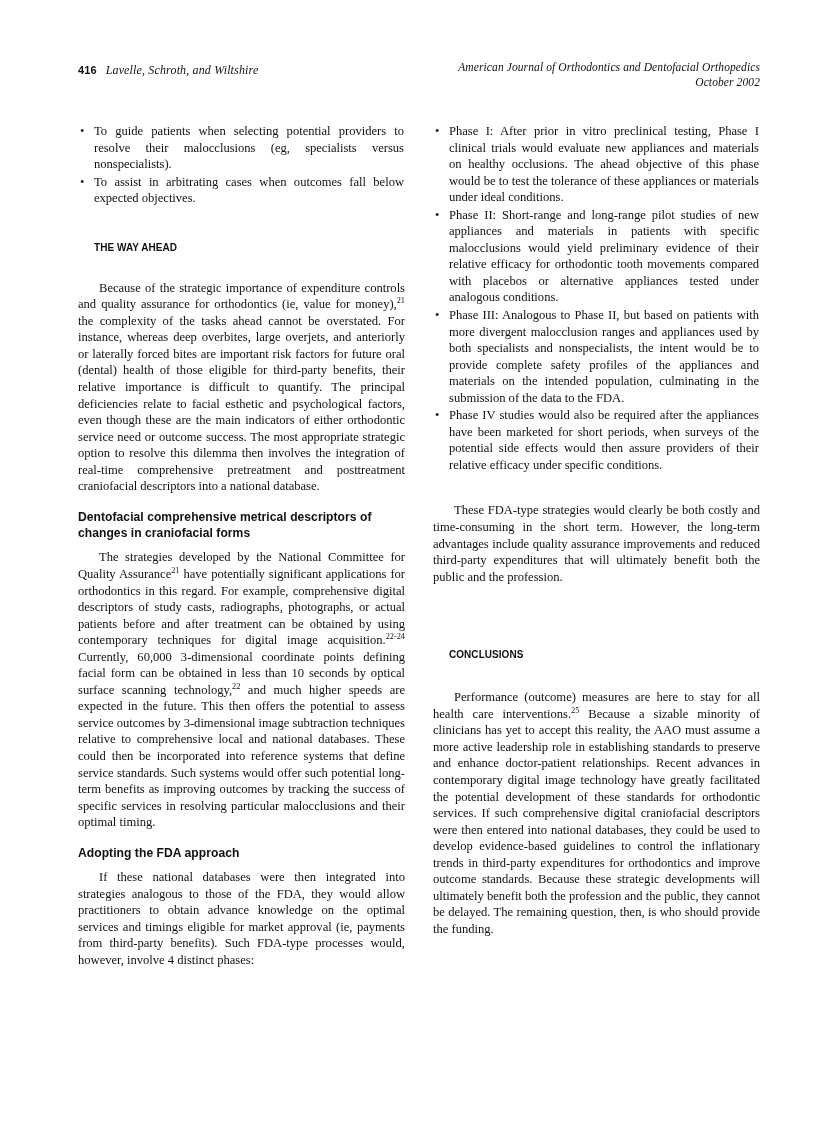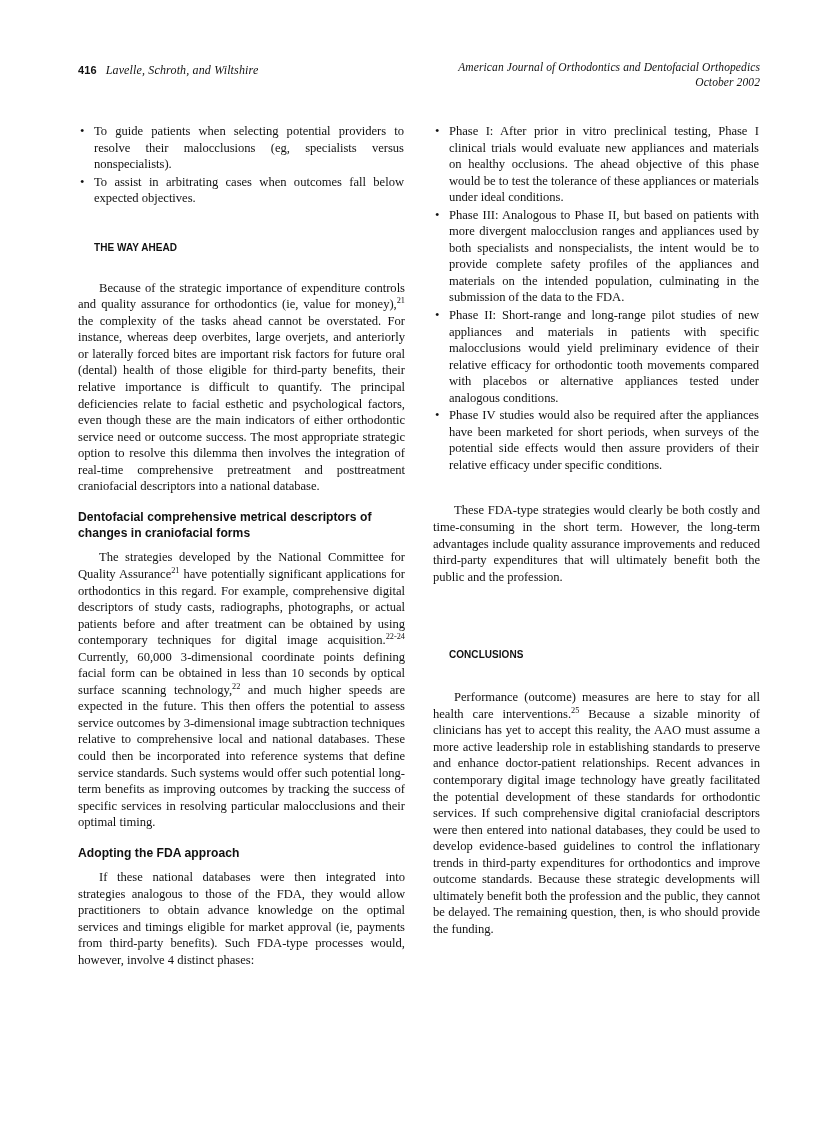--- a/index.html
+++ b/index.html
@@ -178,22 +178,22 @@
 
       <div class="sp-8"></div>
 
       <p class="indent">If these national databases were then integrated into strategies analogous to those of the FDA, they would allow practitioners to obtain advance knowledge on the optimal services and timings eligible for market approval (ie, payments from third-party benefits). Such FDA-type processes would, however, involve 4 distinct phases:</p>
     </div>
 
     <div class="col">
 
       <ul class="bullets">
         <li>Phase I: After prior in vitro preclinical testing, Phase I clinical trials would evaluate new appliances and materials on healthy occlusions. The ahead objective of this phase would be to test the tolerance of these appliances or materials under ideal conditions.</li>
+        <li>Phase II: Short-range and long-range pilot studies of new appliances and materials in patients with specific malocclusions would yield preliminary evidence of their relative efficacy for orthodontic tooth movements compared with placebos or alternative appliances tested under analogous conditions.</li>
         <li>Phase III: Analogous to Phase II, but based on patients with more divergent malocclusion ranges and appliances used by both specialists and nonspecialists, the intent would be to provide complete safety profiles of the appliances and materials on the intended population, culminating in the submission of the data to the FDA.</li>
-        <li>Phase II: Short-range and long-range pilot studies of new appliances and materials in patients with specific malocclusions would yield preliminary evidence of their relative efficacy for orthodontic tooth movements compared with placebos or alternative appliances tested under analogous conditions.</li>
         <li>Phase IV studies would also be required after the appliances have been marketed for short periods, when surveys of the potential side effects would then assure providers of their relative efficacy under specific conditions.</li>
       </ul>
 
       <div class="sp-28"></div>
 
       <p class="indent">These FDA-type strategies would clearly be both costly and time-consuming in the short term. However, the long-term advantages include quality assurance improvements and reduced third-party expenditures that will ultimately benefit both the public and the profession.</p>
 
       <div class="sp-46"></div>
 
       <h2 class="section-head">CONCLUSIONS</h2>

